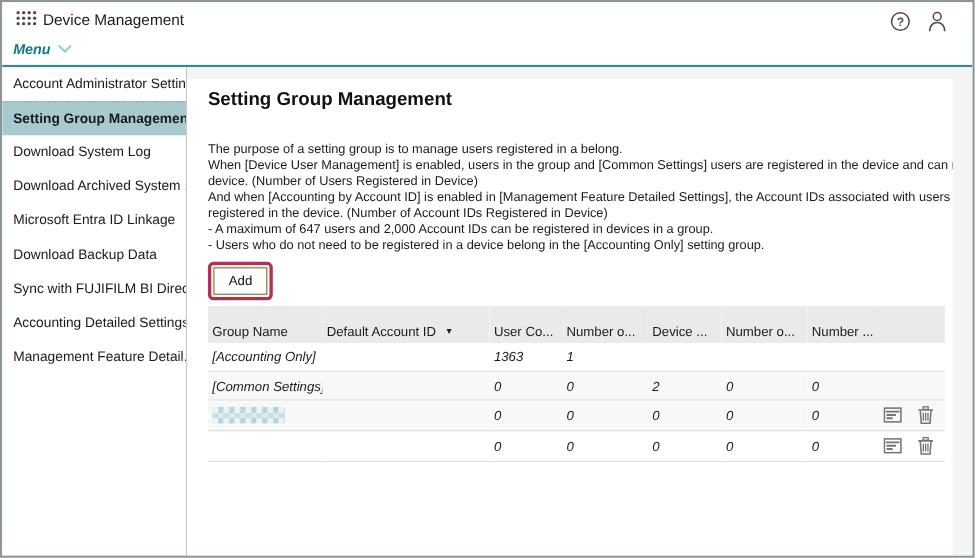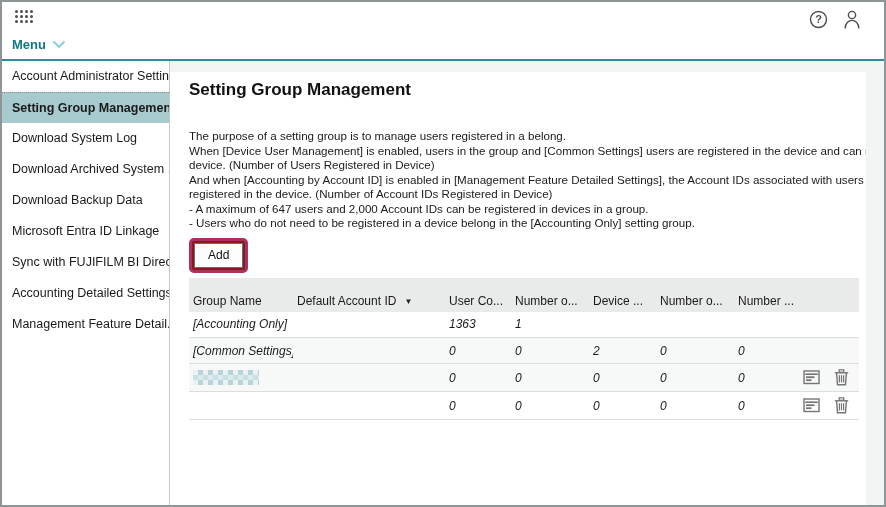--- a/index.html
+++ b/index.html
@@ -16,42 +16,42 @@
 
   
   .titlebar { position:absolute; top:0; left:0; right:0; height:30px; background:#fff; }
   .grid-icon { position:absolute; left:13px; top:8px; width:19px; height:14px; cursor:pointer; }
   .grid-icon i { position:absolute; width:3px; height:3px; background:#4d4d4d; border-radius:50%; }
   .app-title { position:absolute; left:37px; top:8px; font-size:14px; color:#1a1a1a; }
   .help-icon { position:absolute; right:56px; top:8px; width:19px; height:19px; cursor:pointer; }
   .account-icon { position:absolute; right:22px; top:7px; width:20px; height:21px; cursor:pointer; }
 
   
-  .menubar { position:absolute; top:30px; left:0; right:0; height:27px; background:#fff; }
+  .menubar { position:absolute; top:30px; left:0; right:0; height:27px; background:#fff;font-style:italic; }
   .menu-btn { position:absolute; left:10px; top:5px; font-size:13px; font-weight:bold; color:#0f7884; cursor:pointer; display:flex; align-items:center; gap:6px; }
   .teal-rule { position:absolute; top:57px; left:0; right:0; height:2px; background:#2e8d99; }
 
   
   .sidebar { position:absolute; top:59px; left:0; width:167px; bottom:0; background:#fff; }
   .sidebar-divider { position:absolute; top:59px; left:167px; width:1px; bottom:0; background:#c6c9c9; }
   .sidebar-header { height:18px; line-height:18px; background:#d2d3d3; font-size:11px; font-weight:bold; padding-left:9px; color:#111; letter-spacing:.2px; }
   .side-item { height:31px; line-height:31px; padding-left:10px; font-size:12.5px; color:#1a1a1a; cursor:pointer; white-space:nowrap; overflow:hidden; }
   .side-item.selected { background:#a7cacf; font-weight:bold; border-top:1px dotted #8a8f90; line-height:30px; }
 
   
   .main-pane { position:absolute; top:59px; left:168px; right:0; bottom:0; background:#f3f4f4; }
   .scroll-track { position:absolute; top:0; right:0; width:18px; bottom:0; background:#f3f4f4; cursor:pointer; }
   .content { position:absolute; top:11px; left:0; right:18px; bottom:0; background:#fff; padding:8px 0 0 19px; overflow:hidden; }
 
   .page-title { font-size:17px; font-weight:bold; color:#111; }
   .desc { margin-top:29px; }
   .desc div { font-size:11.6px; line-height:14.5px; white-space:nowrap; color:#1a1a1a; }
 
   .add-wrap { margin-top:7px; }
-  .add-ring { display:inline-block; border:3px solid #ad3160; border-radius:5px; padding:2px; background:#7f1d1d; }
+  .add-ring { display:inline-block; border:3px solid #ad3160; border-radius:5px; padding:2px; background:#fef9c3; }
   .add-btn { min-width:46px; height:25px; background:#fdfdfd; border:1px solid #6a6f70; font-size:12px; font-family:"Liberation Sans", sans-serif; color:#111; padding:0 13px; cursor:pointer; }
 
   
   table.groups { margin-top:5px; border-collapse:collapse; table-layout:fixed; width:670px; }
   table.groups th {
     background:#e9eaea; font-weight:normal; font-size:12px; text-align:left;
     padding:16px 2px 4px 4px; color:#1a1a1a; height:22px; cursor:pointer; white-space:nowrap; overflow:hidden;
   }
   table.groups td {
     font-size:12px; padding:5px 2px 5px 4px; border-bottom:1px solid #dcdddd;
@@ -80,20 +80,21 @@
         <i style="left:15px;top:0"></i>
       <i style="left:0;top:5px"></i>
         <i style="left:5px;top:5px"></i>
         <i style="left:10px;top:5px"></i>
         <i style="left:15px;top:5px"></i>
       <i style="left:0;top:10px"></i>
         <i style="left:5px;top:10px"></i>
         <i style="left:10px;top:10px"></i>
         <i style="left:15px;top:10px"></i>
     </span>
+    <span class="app-title">Device Management</span>
     <span class="help-icon">
       <svg width="19" height="19" viewBox="0 0 19 19">
         <circle cx="9.5" cy="9.5" r="8" fill="none" stroke="#4d4d4d" stroke-width="1.4"></circle>
         <text x="9.5" y="13.4" text-anchor="middle" font-size="11" font-family="Liberation Sans, sans-serif" font-weight="bold" fill="#4d4d4d">?</text>
       </svg>
     </span>
     <span class="account-icon">
       <svg width="20" height="21" viewBox="0 0 20 21">
         <circle cx="10" cy="6" r="3.6" fill="none" stroke="#4d4d4d" stroke-width="1.4"></circle>
         <path d="M3.2,19.5 C3.2,13.5 7,11.4 10,11.4 C13,11.4 16.8,13.5 16.8,19.5" fill="none" stroke="#4d4d4d" stroke-width="1.4"></path>
@@ -109,22 +110,22 @@
       </svg>
     </span>
   </div>
   <div class="teal-rule"></div>
 
   <div class="sidebar">
     <div class="side-item">Account Administrator Settin...</div>
     <div class="side-item selected">Setting Group Management</div>
     <div class="side-item">Download System Log</div>
     <div class="side-item">Download Archived System ...</div>
+    <div class="side-item">Microsoft Entra ID Linkage</div>
     <div class="side-item">Download Backup Data</div>
-    <div class="side-item">Microsoft Entra ID Linkage</div>
     <div class="side-item">Sync with FUJIFILM BI Direct</div>
     <div class="side-item">Accounting Detailed Settings</div>
     <div class="side-item">Management Feature Detail...</div>
   </div>
   <div class="sidebar-divider"></div>
 
   <div class="main-pane">
     <div class="scroll-track"></div>
     <div class="content">
 

